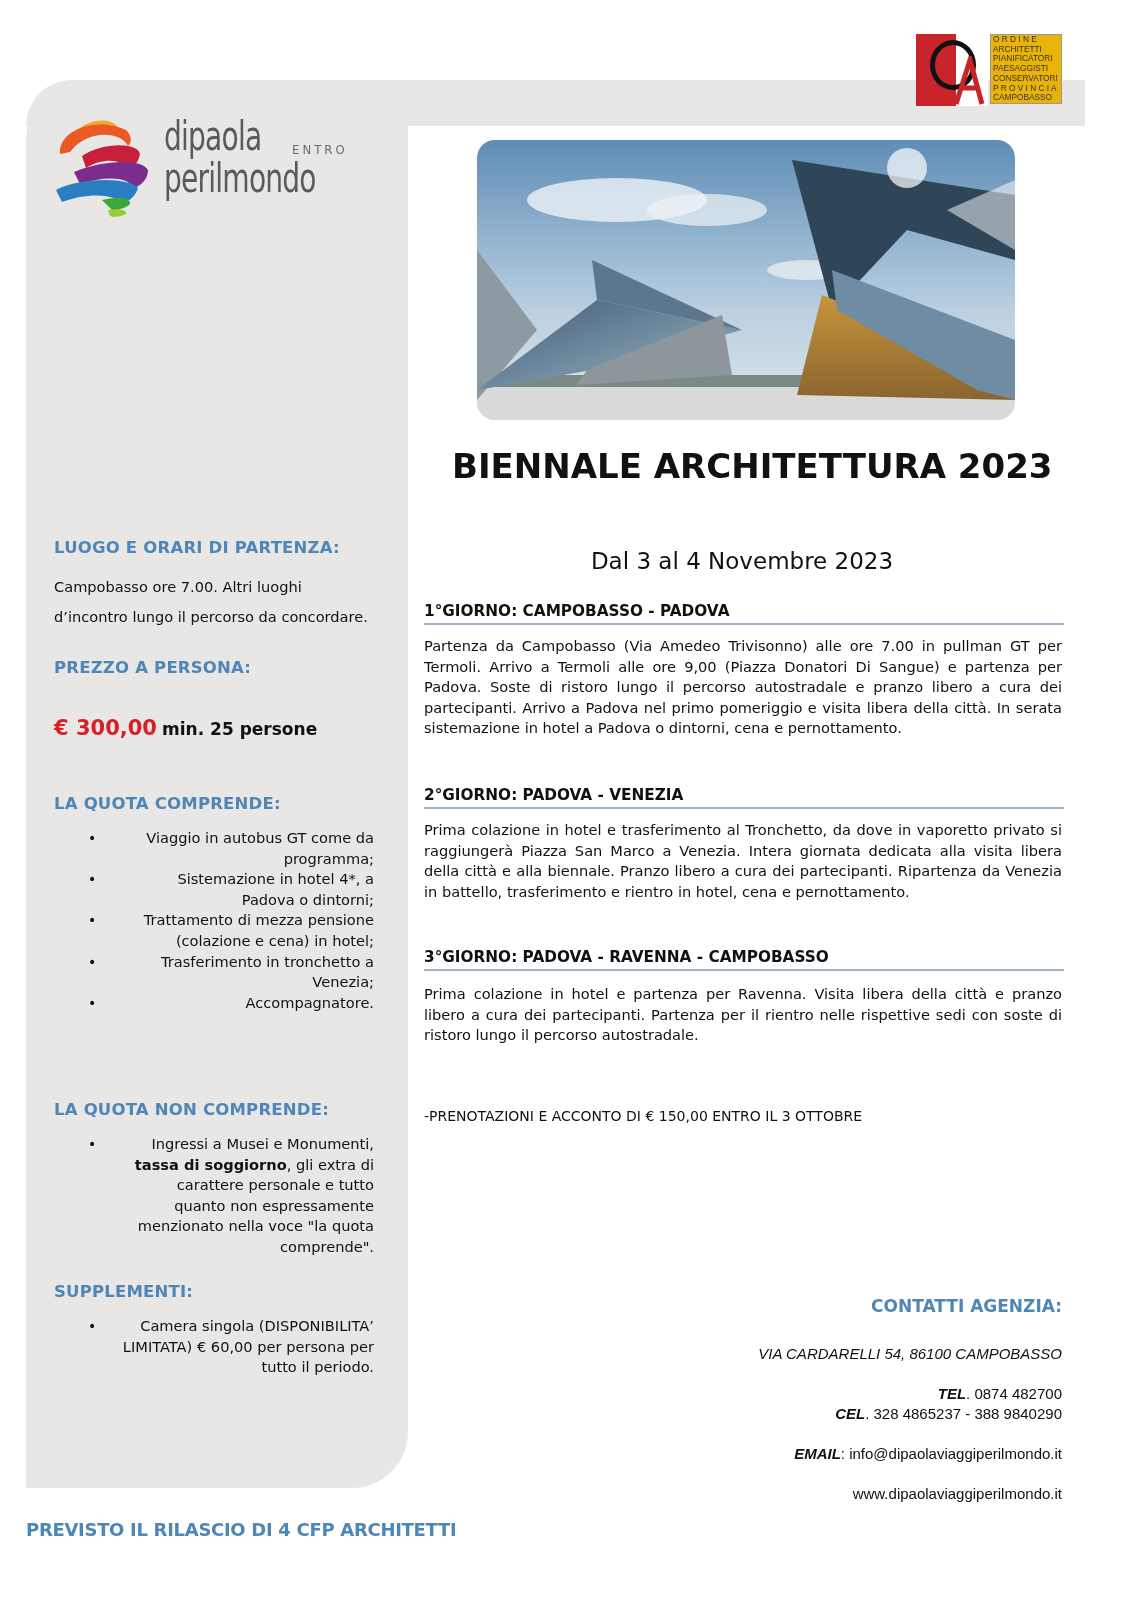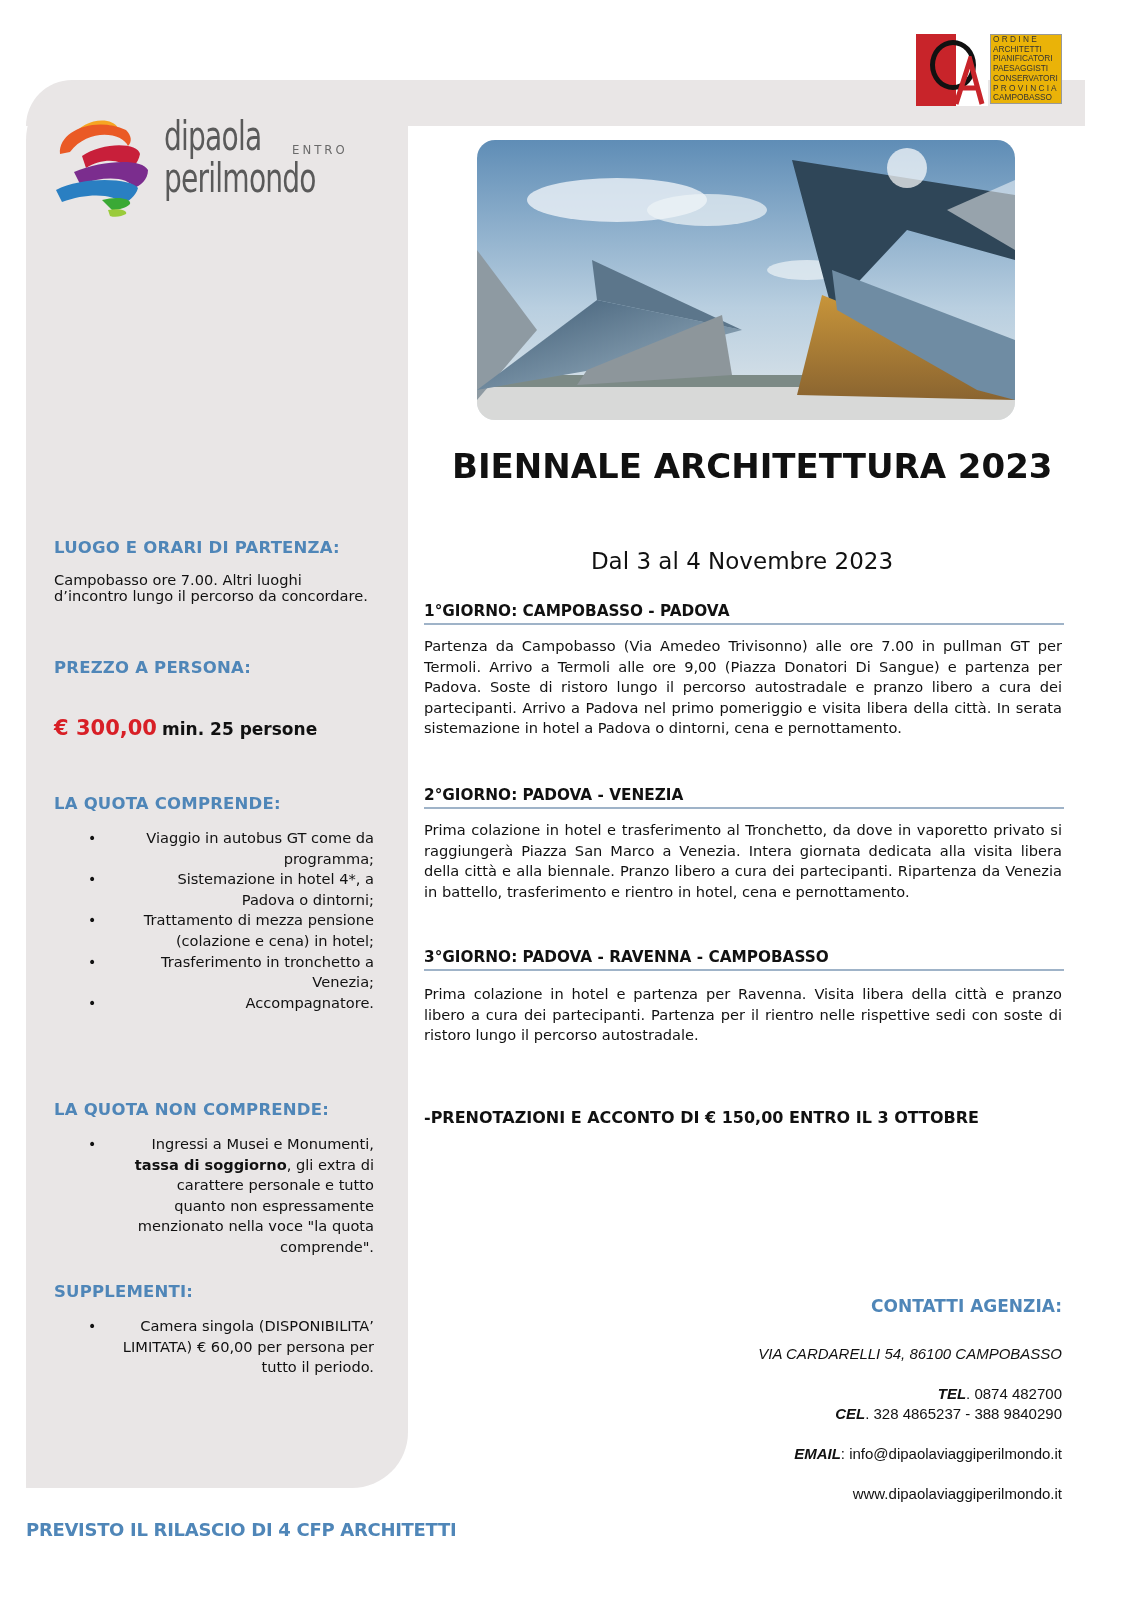--- a/index.html
+++ b/index.html
@@ -27,33 +27,33 @@
   .order-text div { white-space:nowrap; }
 
   
   .photo { position:absolute; left:477px; top:140px; width:538px; height:280px; border-radius:18px; overflow:hidden; }
 
   .title { position:absolute; left:452px; top:446px; width:590px; font-family:"DejaVu Sans", sans-serif; font-weight:bold;
            font-size:34px; letter-spacing:0px; color:#111; white-space:nowrap; }
 
   
   .lh { position:absolute; left:54px; font-family:"DejaVu Sans", sans-serif; font-weight:bold; font-size:16.5px; color:#4f86b8; letter-spacing:0.2px; white-space:nowrap; }
-  .lt { position:absolute; left:54px; font-size:14.6px; line-height:16px; color:#111; }
+  .lt { position:absolute; left:54px; font-size:14.6px; line-height:30px; color:#111; }
   .price { position:absolute; left:54px; top:716px; white-space:nowrap; }
   .price .amt { color:#d81f26; font-weight:bold; font-size:21px; }
   .price .min { color:#111; font-weight:bold; font-size:17px; }
   ul.blist { position:absolute; left:54px; margin:0; padding:0; list-style:none; width:320px;text-align:right; }
   ul.blist li { position:relative; padding-left:67px; font-size:14.6px; line-height:20.6px; color:#111; }
   ul.blist li::before { content:"\2022"; position:absolute; left:34px; top:0; font-size:14px; }
 
   
   .dates { position:absolute; left:424px; top:548px; width:636px; text-align:center; font-size:23px; color:#111; white-space:nowrap; }
   .day-h { position:absolute; left:424px; width:640px; font-weight:bold; font-size:15.3px; color:#111; border-bottom:2px solid #9fb3c8; padding-bottom:3px; white-space:nowrap; }
   .day-p { position:absolute; left:424px; width:638px; font-size:14.6px; line-height:20.6px; text-align:justify; color:#111; }
-  .booking { position:absolute; left:424px; top:1108px; font-weight:bold; font-size:16px; color:#111; white-space:nowrap; }
+  .booking { position:absolute; left:424px; top:1108px; font-weight:normal; font-size:14px; color:#111; white-space:nowrap; }
 
   .contacts { position:absolute; right:69px; top:1296px; text-align:right; font-family:"Liberation Sans", sans-serif; color:#111; }
   .contacts .ch { font-family:"DejaVu Sans", sans-serif; font-weight:bold; font-size:17px; color:#4f86b8; margin-bottom:28px; }
   .contacts .row { font-size:15px; line-height:20px; white-space:nowrap; }
   .contacts .lbl { font-weight:bold; font-style:italic; }
 
   .cfp { position:absolute; left:26px; top:1519px; font-family:"DejaVu Sans", sans-serif; font-weight:bold; font-size:18px; color:#4f86b8; letter-spacing:-0.3px; white-space:nowrap; }
 </style>
 </head>
 <body>

